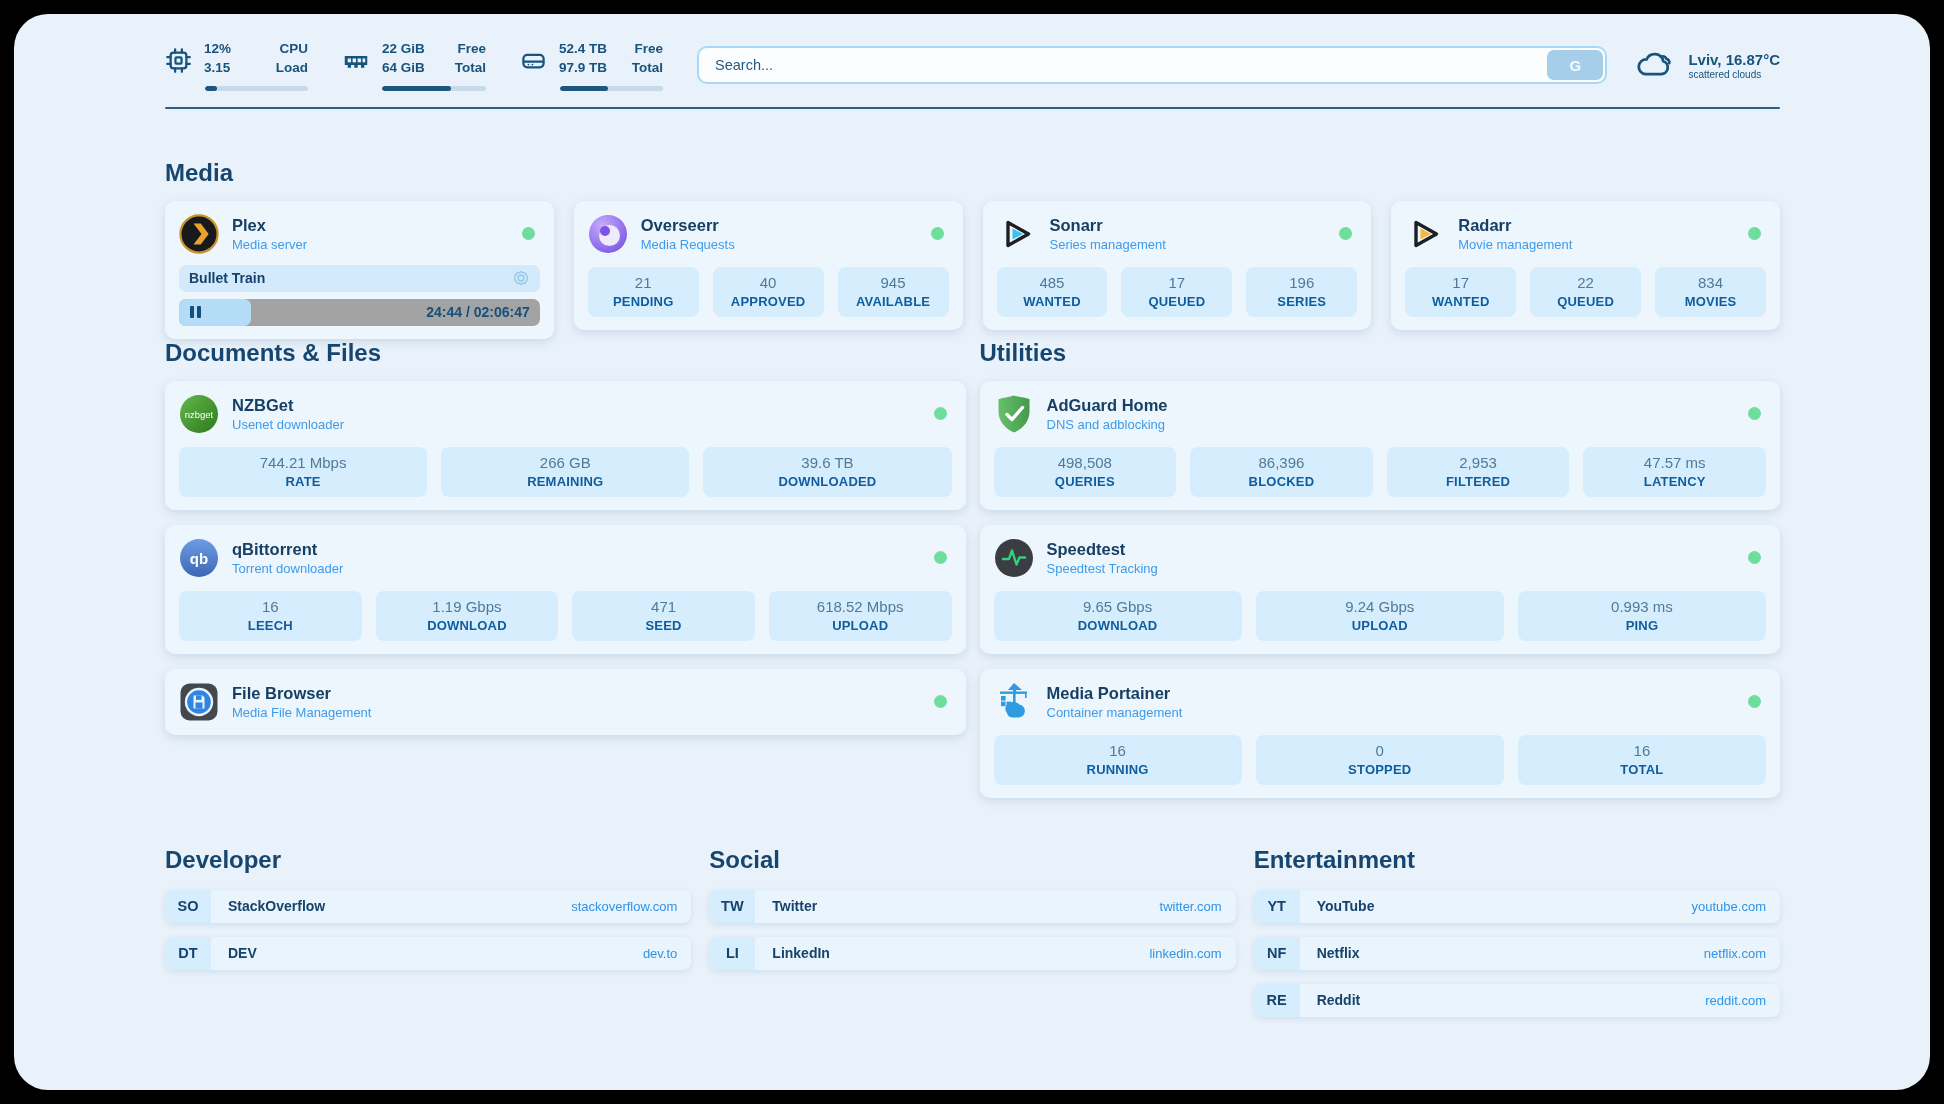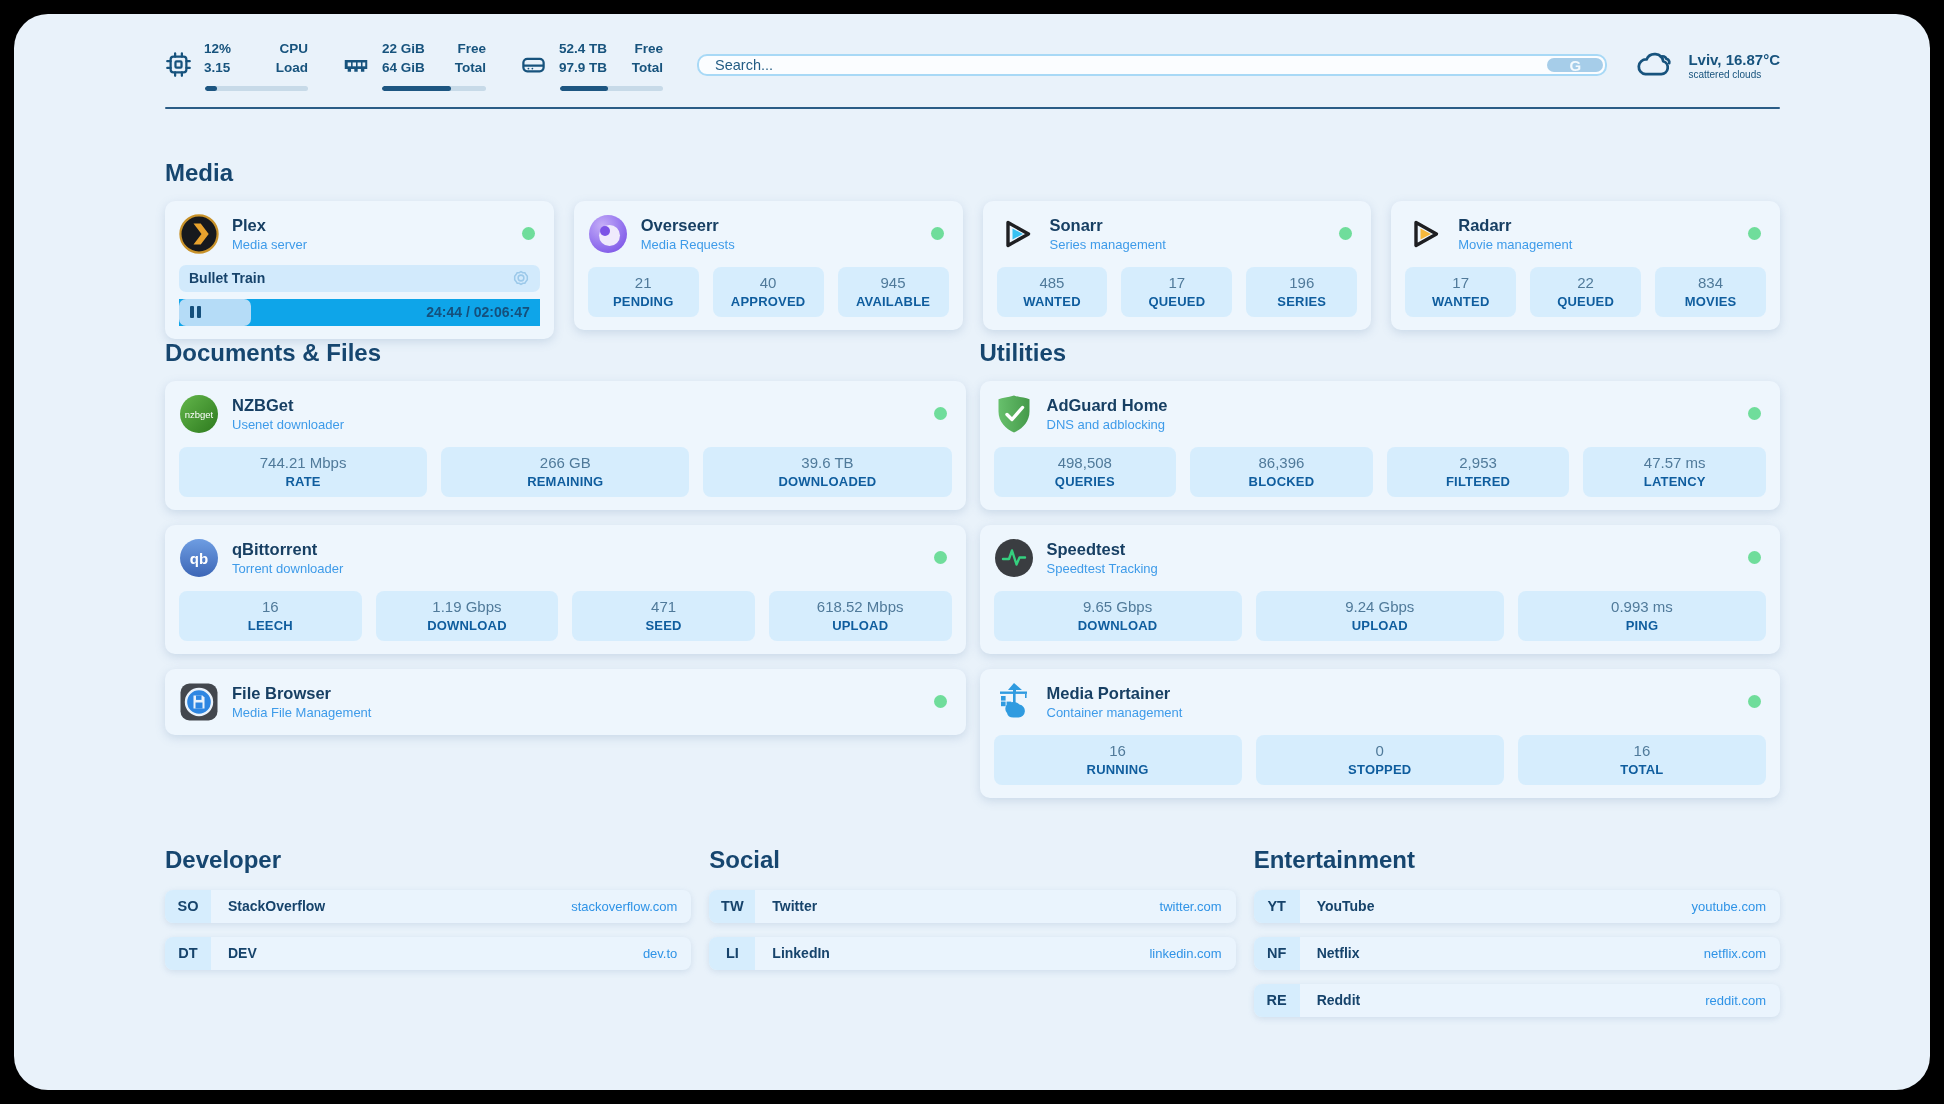--- a/index.html
+++ b/index.html
@@ -4,28 +4,28 @@
 <style>
   * { box-sizing: border-box; margin: 0; padding: 0; }
   html,body { width:1944px; height:1104px; background:#000; font-family:"Liberation Sans", sans-serif; }
   .shell{
     position:absolute; inset:14px; border-radius:34px; background:#e9f2fa;
     padding:26px 150px 20px 151px; overflow:hidden;
   }
   
   .header{ display:flex; align-items:center; }
   .sys-stats{ display:flex; gap:34px; }
-  .stat{ display:flex; gap:12px; align-items:flex-end; position:relative; padding-bottom:13px; }
+  .stat{ display:flex; gap:12px; align-items:center; position:relative; padding-bottom:13px; }
   .stat-icon{ color:#17537d; margin-top:3px; display:flex; }
   .stat-col{ display:flex; flex-direction:column; font-size:13.5px; font-weight:600; color:#17537d; line-height:1.4; }
   .stat-col.nums{ min-width:54px; }
   .stat-col.labels{ text-align:right; min-width:38px; }
   .stat-track{ position:absolute; left:40px; right:0; bottom:0; height:5px; border-radius:3px; background:#c7dae8; overflow:hidden; }
   .stat-fill{ height:100%; border-radius:3px; background:#1d5681; }
-  .search-wrap{ flex:1; margin:0 28px 0 34px; display:flex; align-items:stretch; height:22px;
+  .search-wrap{ flex:1; margin:0 28px 0 34px; display:flex; align-items:stretch; height:38px;
     background:#fbfdff; border:2px solid #a8d9f6; border-radius:10px; }
   .search-input{ flex:1; border:0; outline:0; background:transparent; padding:0 16px; font-size:14.5px; color:#17537d; font-family:inherit; }
   .search-input::placeholder{ color:#17537d; opacity:.95; }
   .g-btn{ width:56px; margin:2px; border-radius:7px; background:#a6cde9; color:#f4fafe;
     display:flex; align-items:center; justify-content:center; font-size:15px; font-weight:700; border:0; cursor:pointer; }
   .weather{ display:flex; align-items:center; gap:13px; color:#17537d; }
   .weather-temp{ font-size:15px; font-weight:700; }
   .weather-cond{ font-size:10px; margin-top:1px; }
   .divider{ height:2px; background:#2b5d86; margin-top:16px; border-radius:1px; }
   
@@ -39,21 +39,21 @@
   .app-desc{ font-size:13px; color:#3e9be9; margin-top:2px; }
   .dot{ width:13px; height:13px; border-radius:50%; background:#6fdd9b; margin-left:auto; margin-right:5px; flex:none; }
   .stat-row{ display:flex; gap:14px; margin-top:13px; }
   .stat-box{ flex:1; background:#d6edfd; border-radius:8px; text-align:center; padding:7px 4px 8px; }
   .stat-value{ font-size:15px; color:#507a9a; }
   .stat-label{ font-size:13px; font-weight:700; color:#0f5d9e; margin-top:3px; letter-spacing:.2px; }
   
   .np-row{ margin-top:11px; background:#d2eafc; border-radius:7px; height:27px; display:flex; align-items:center;
     padding:0 10px; color:#16436b; font-size:14px; font-weight:600; }
   .np-gear{ margin-left:auto; color:#9cc9ea; display:flex; cursor:pointer; }
-  .np-progress{ margin-top:7px; background:#0ea5e9; border-radius:0; height:27px; position:relative; display:flex; align-items:center; overflow:hidden; }
+  .np-progress{ margin-top:7px; background:#a3a3a3; border-radius:7px; height:27px; position:relative; display:flex; align-items:center; overflow:hidden; }
   .np-fill{ position:absolute; left:0; top:0; bottom:0; background:#b5dcf7; border-radius:7px; }
   .np-pause{ position:relative; margin-left:11px; display:flex; gap:3.5px; }
   .np-pause i{ width:3.5px; height:12px; background:#15507c; border-radius:1px; }
   .np-time{ position:relative; margin-left:auto; padding-right:10px; font-size:14px; font-weight:700; color:#15507c; }
   
   .two-col{ display:grid; grid-template-columns:1fr 1fr; gap:0 14px; }
   .col-title{ margin-bottom:14px; }
   .col-stack{ display:flex; flex-direction:column; gap:15px; }
   
   .links-grid{ display:grid; grid-template-columns:repeat(3,1fr); gap:0 18px; margin-top:48px; align-items:start; }

